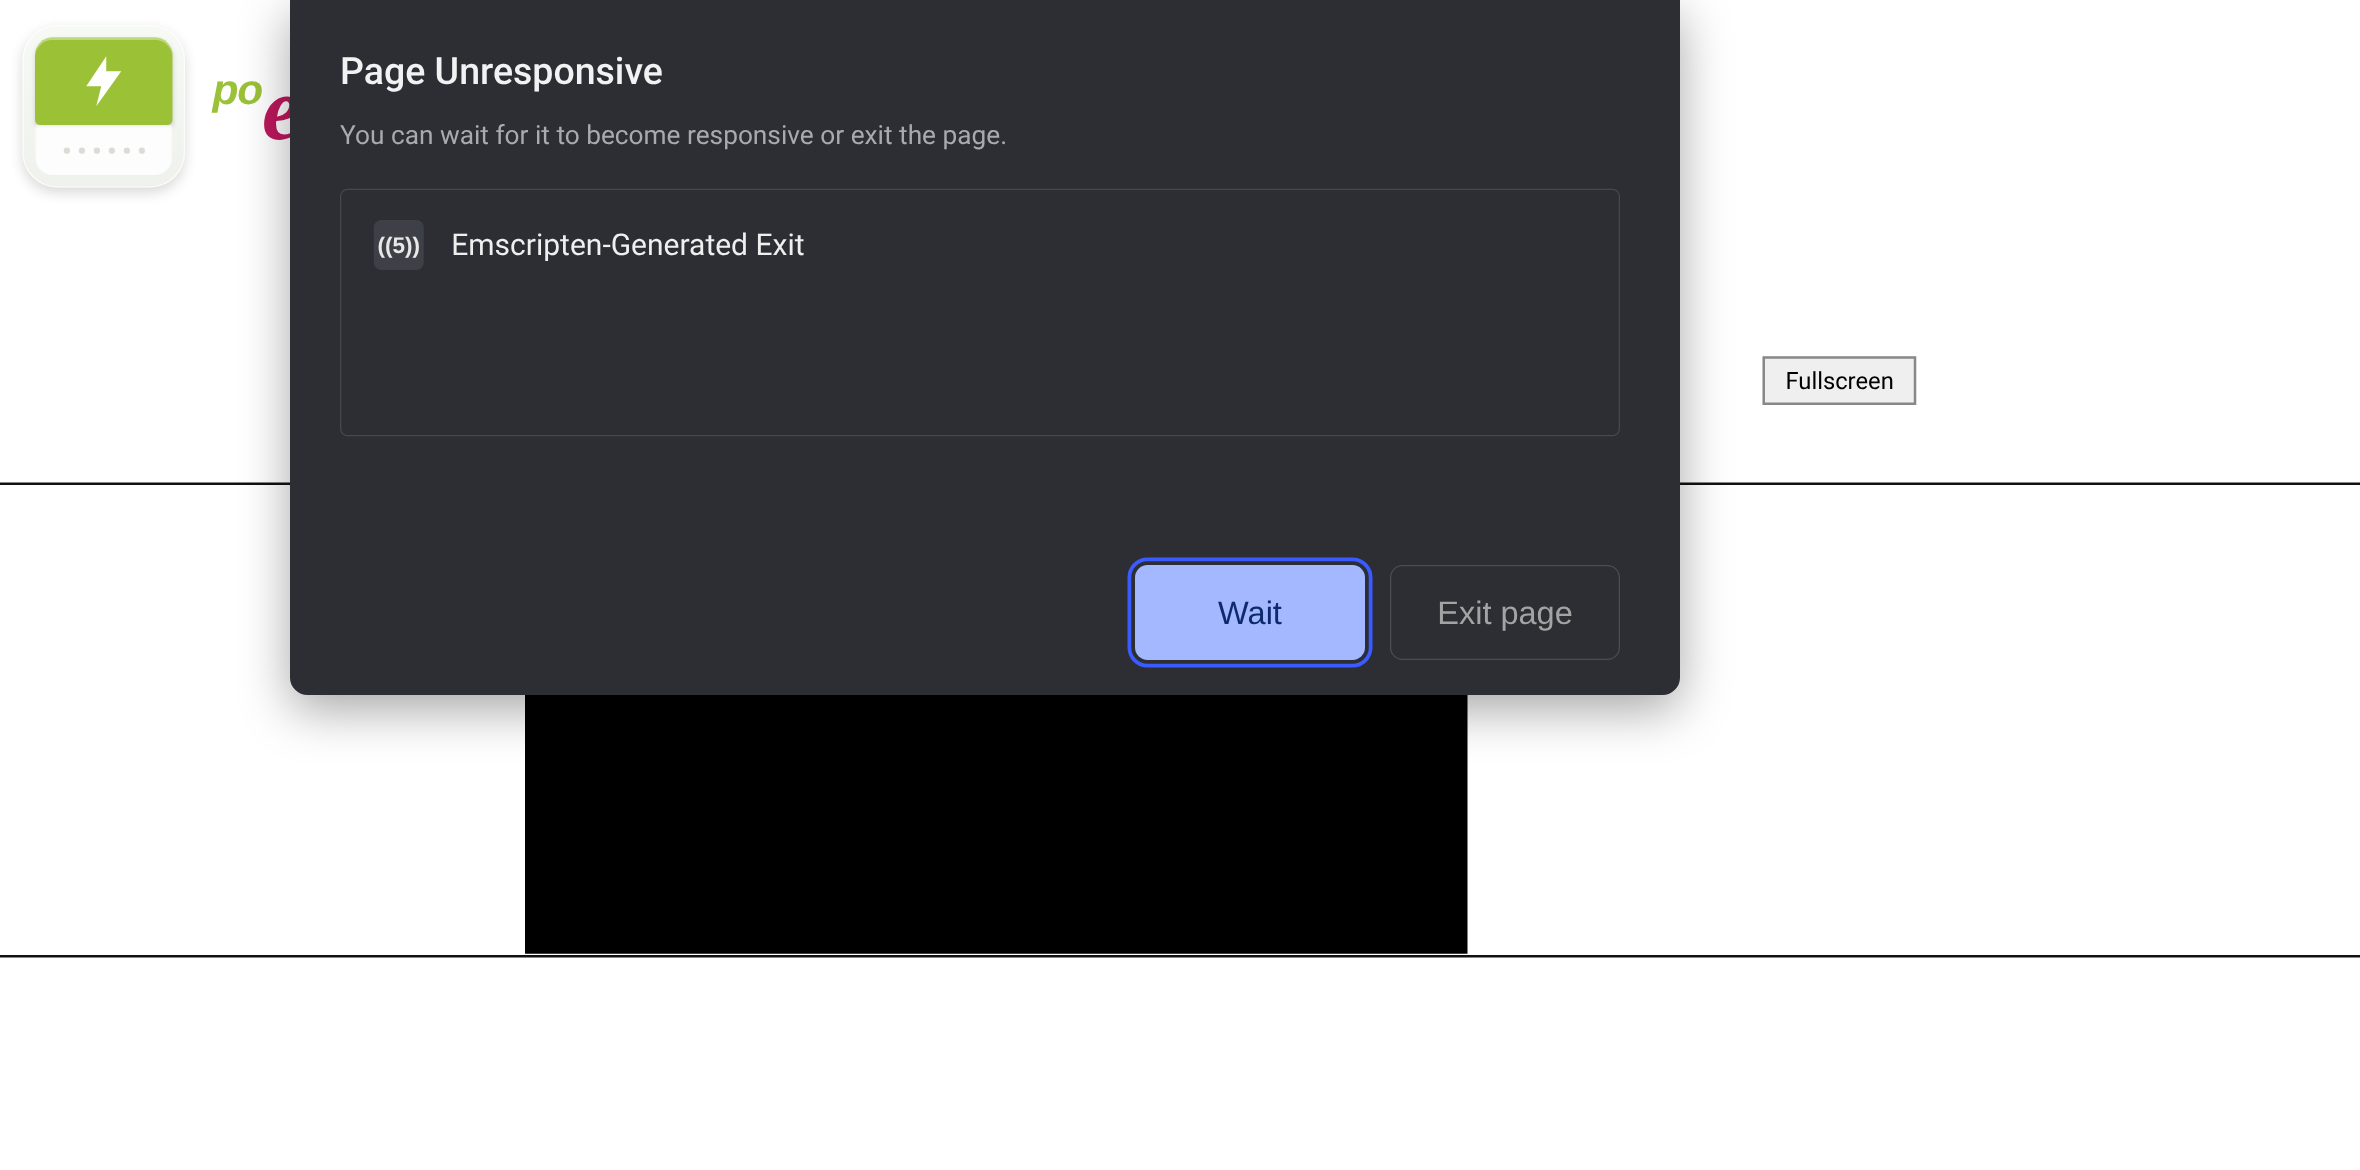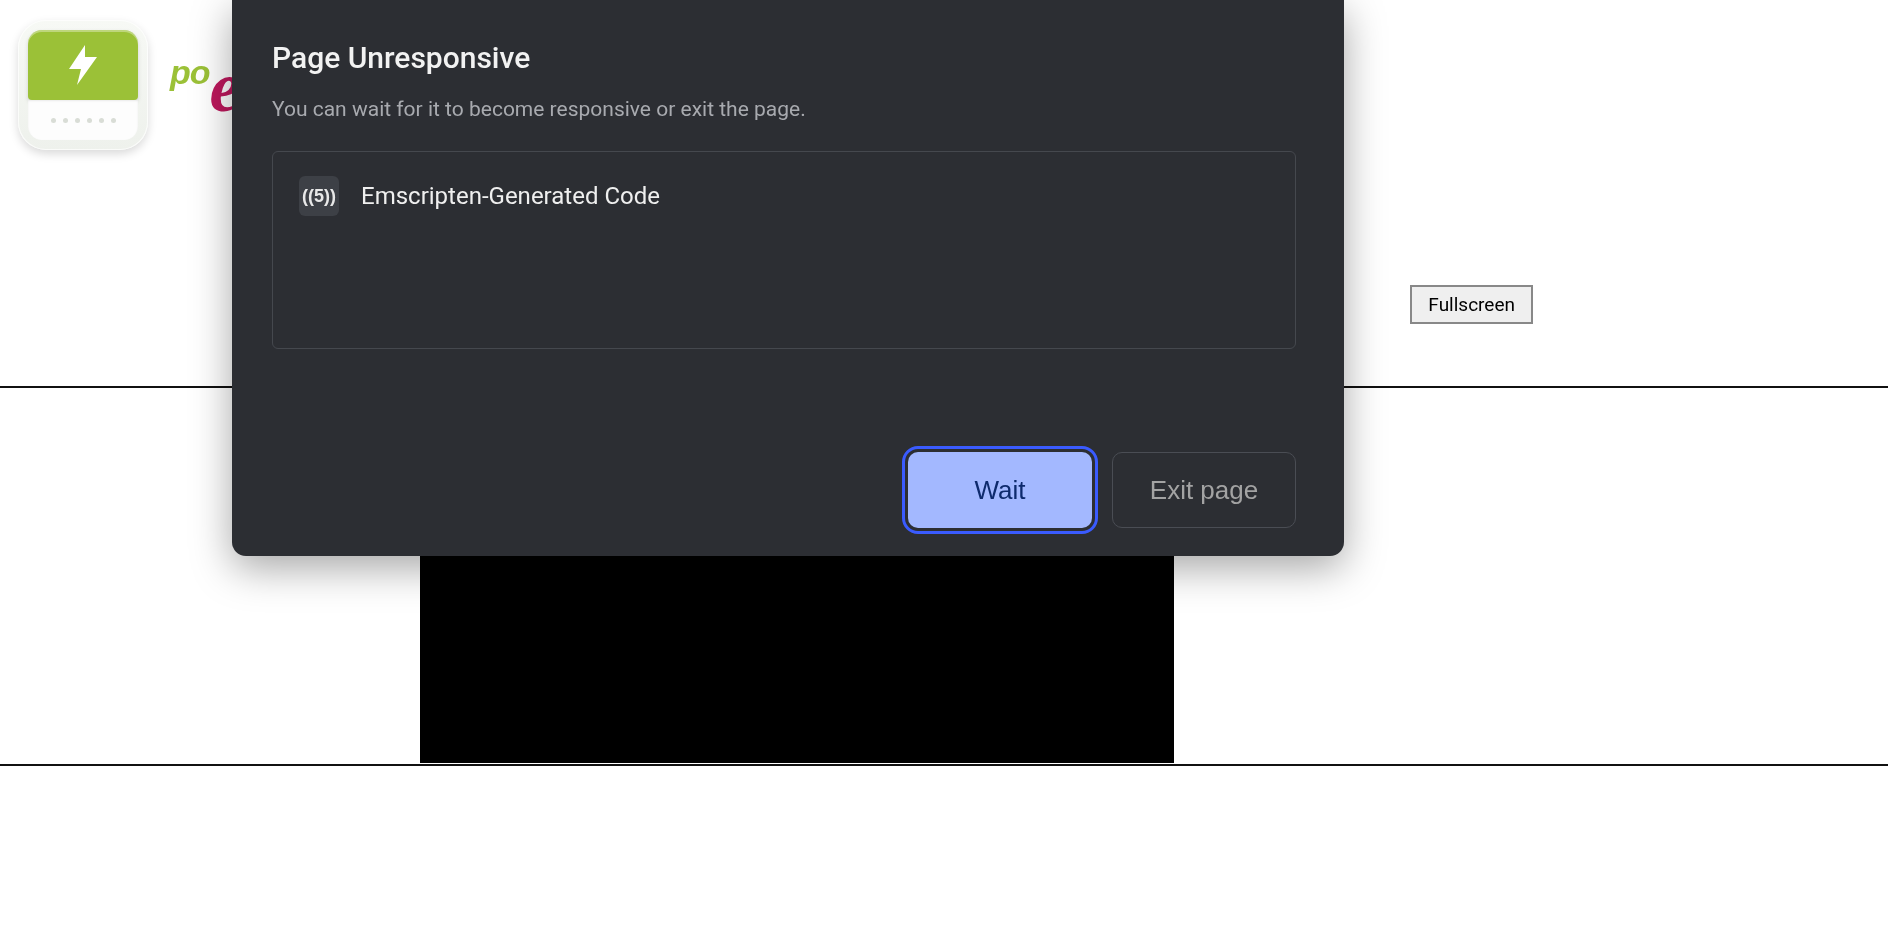--- a/index.html
+++ b/index.html
@@ -133,21 +133,21 @@
 
   <div class="modal">
     <div class="modal-title">Page Unresponsive</div>
     <div class="modal-sub">You can wait for it to become responsive or exit the page.</div>
 
     <div class="modal-body">
       <div class="modal-row">
         <div class="favicon-badge">
           <span>((5))</span>
         </div>
-        <div class="modal-row-label">Emscripten-Generated Code</div>
+        <div class="modal-row-label">Emscripten-Generated Exit</div>
       </div>
     </div>
 
     <div class="modal-actions">
       <button class="btn btn-primary">Wait</button>
       <button class="btn btn-secondary">Exit page</button>
     </div>
   </div>
 
 </div>

